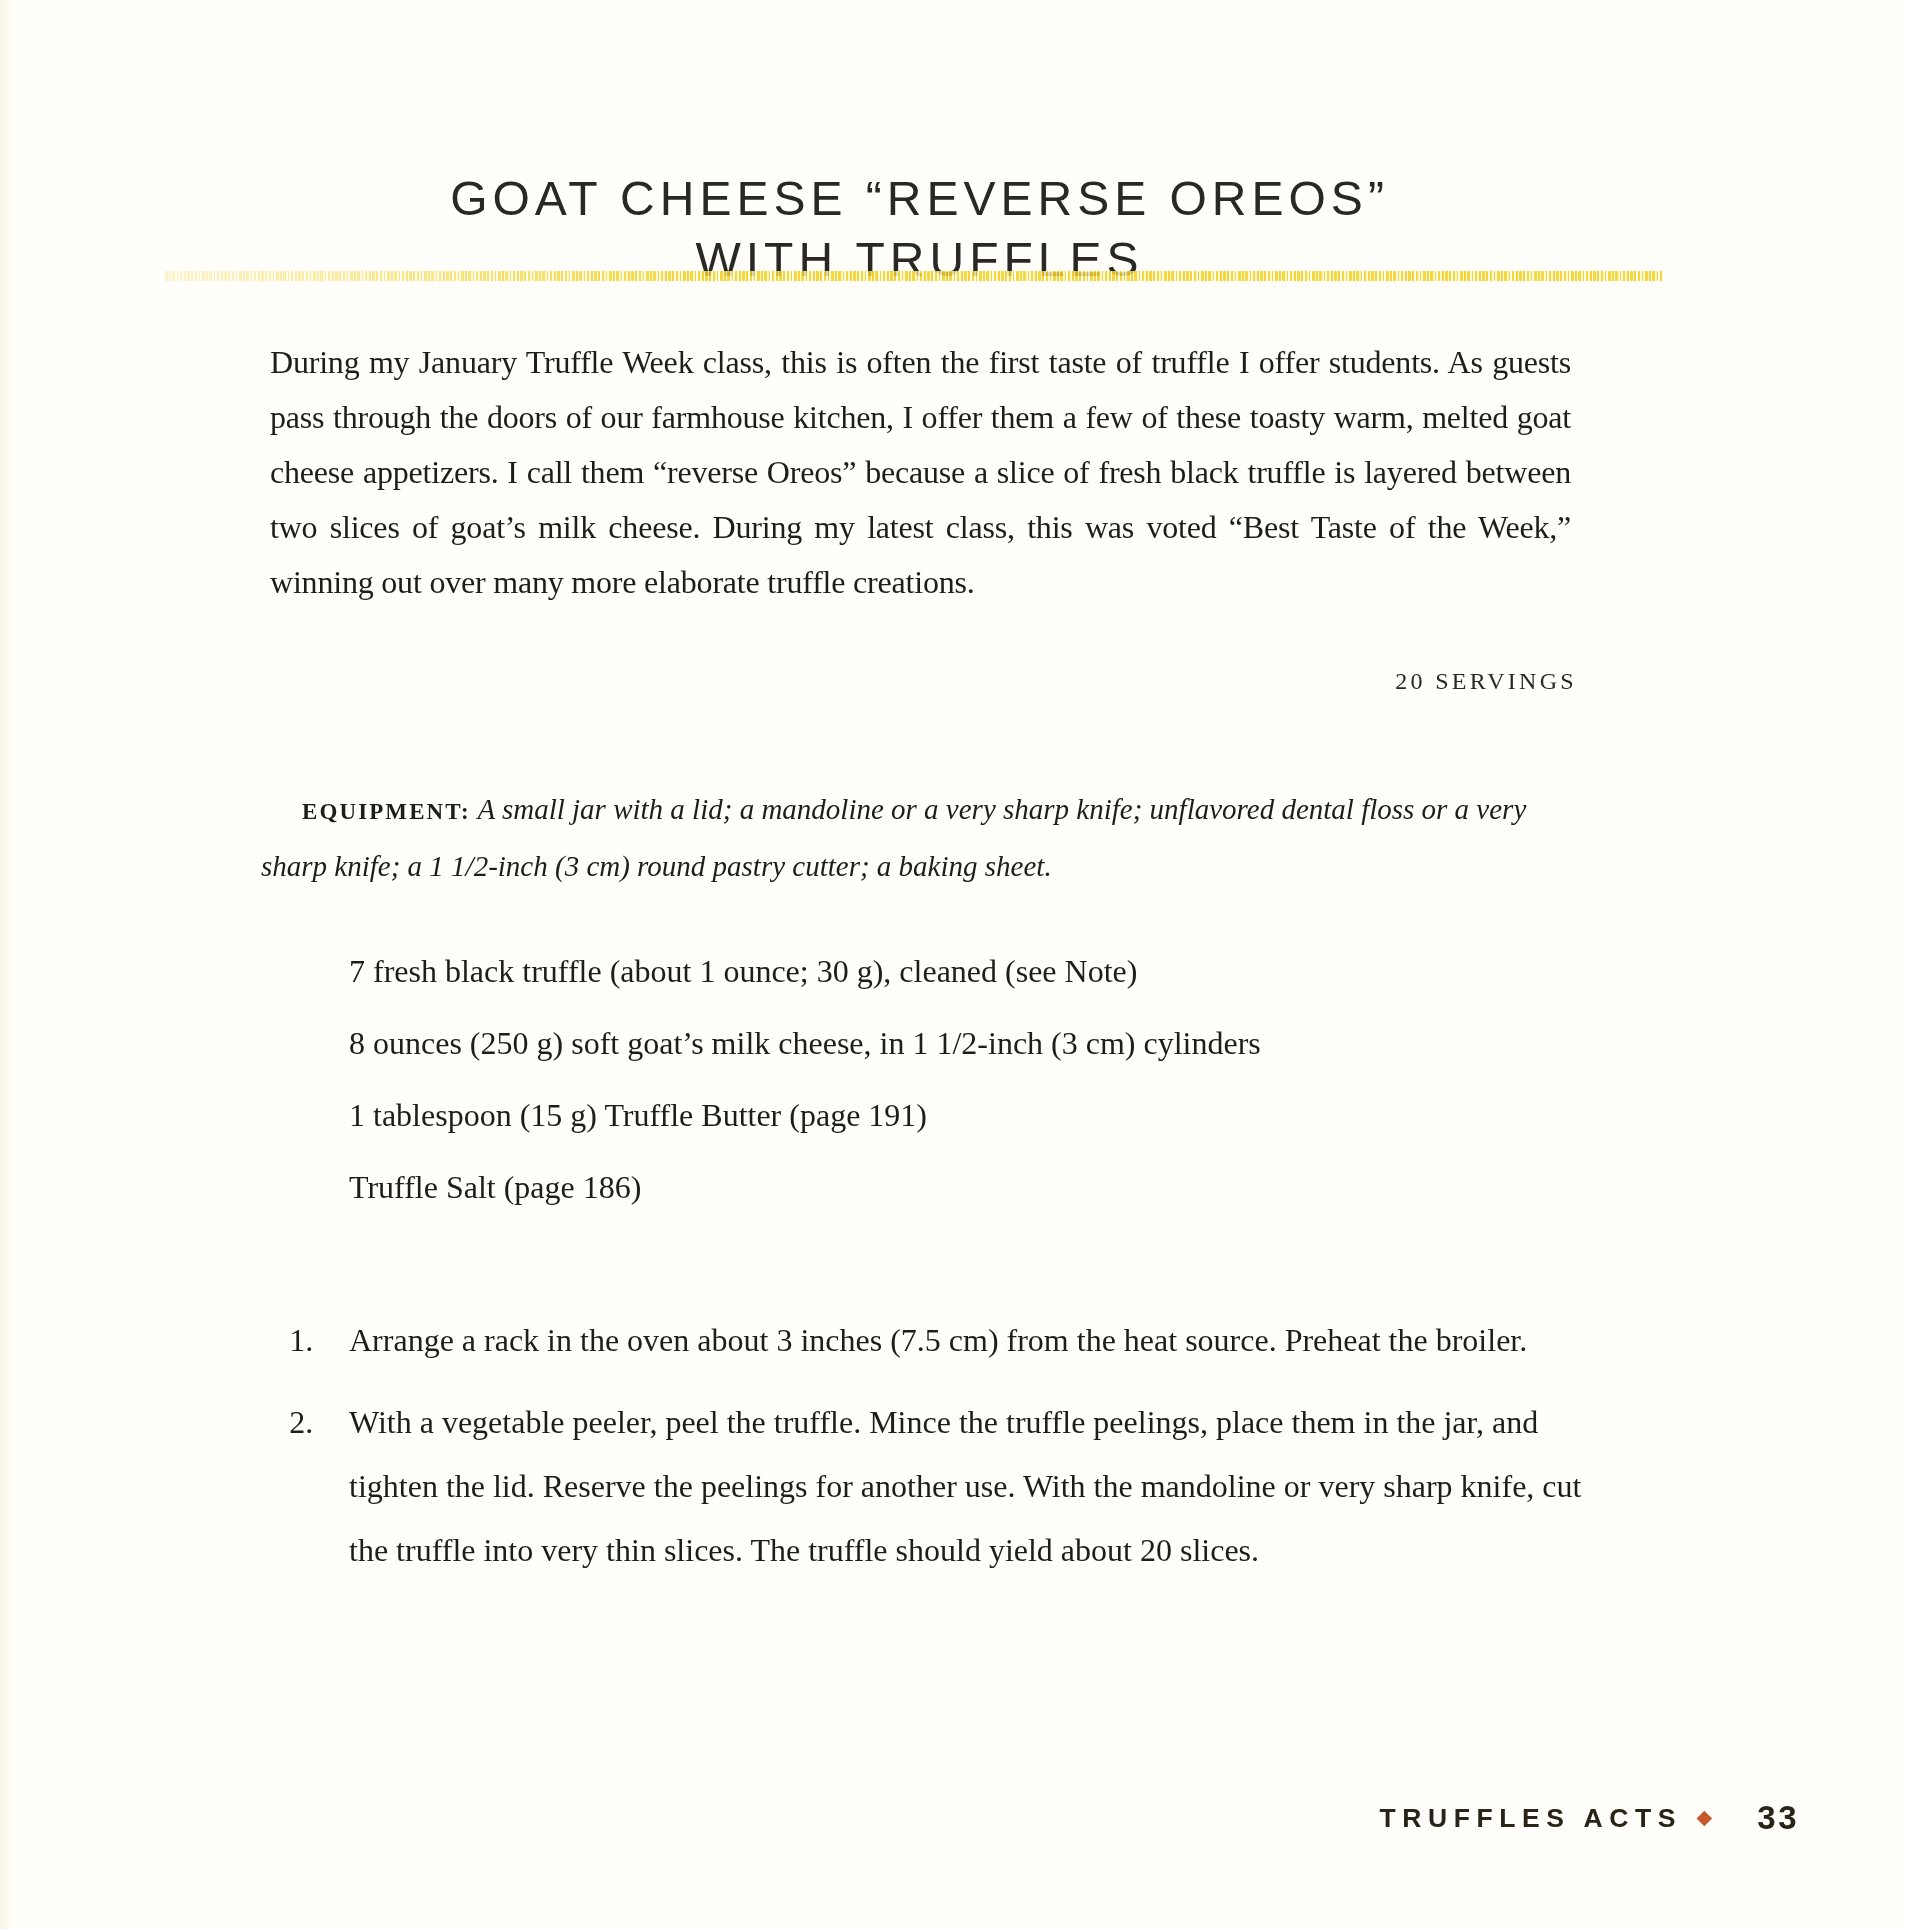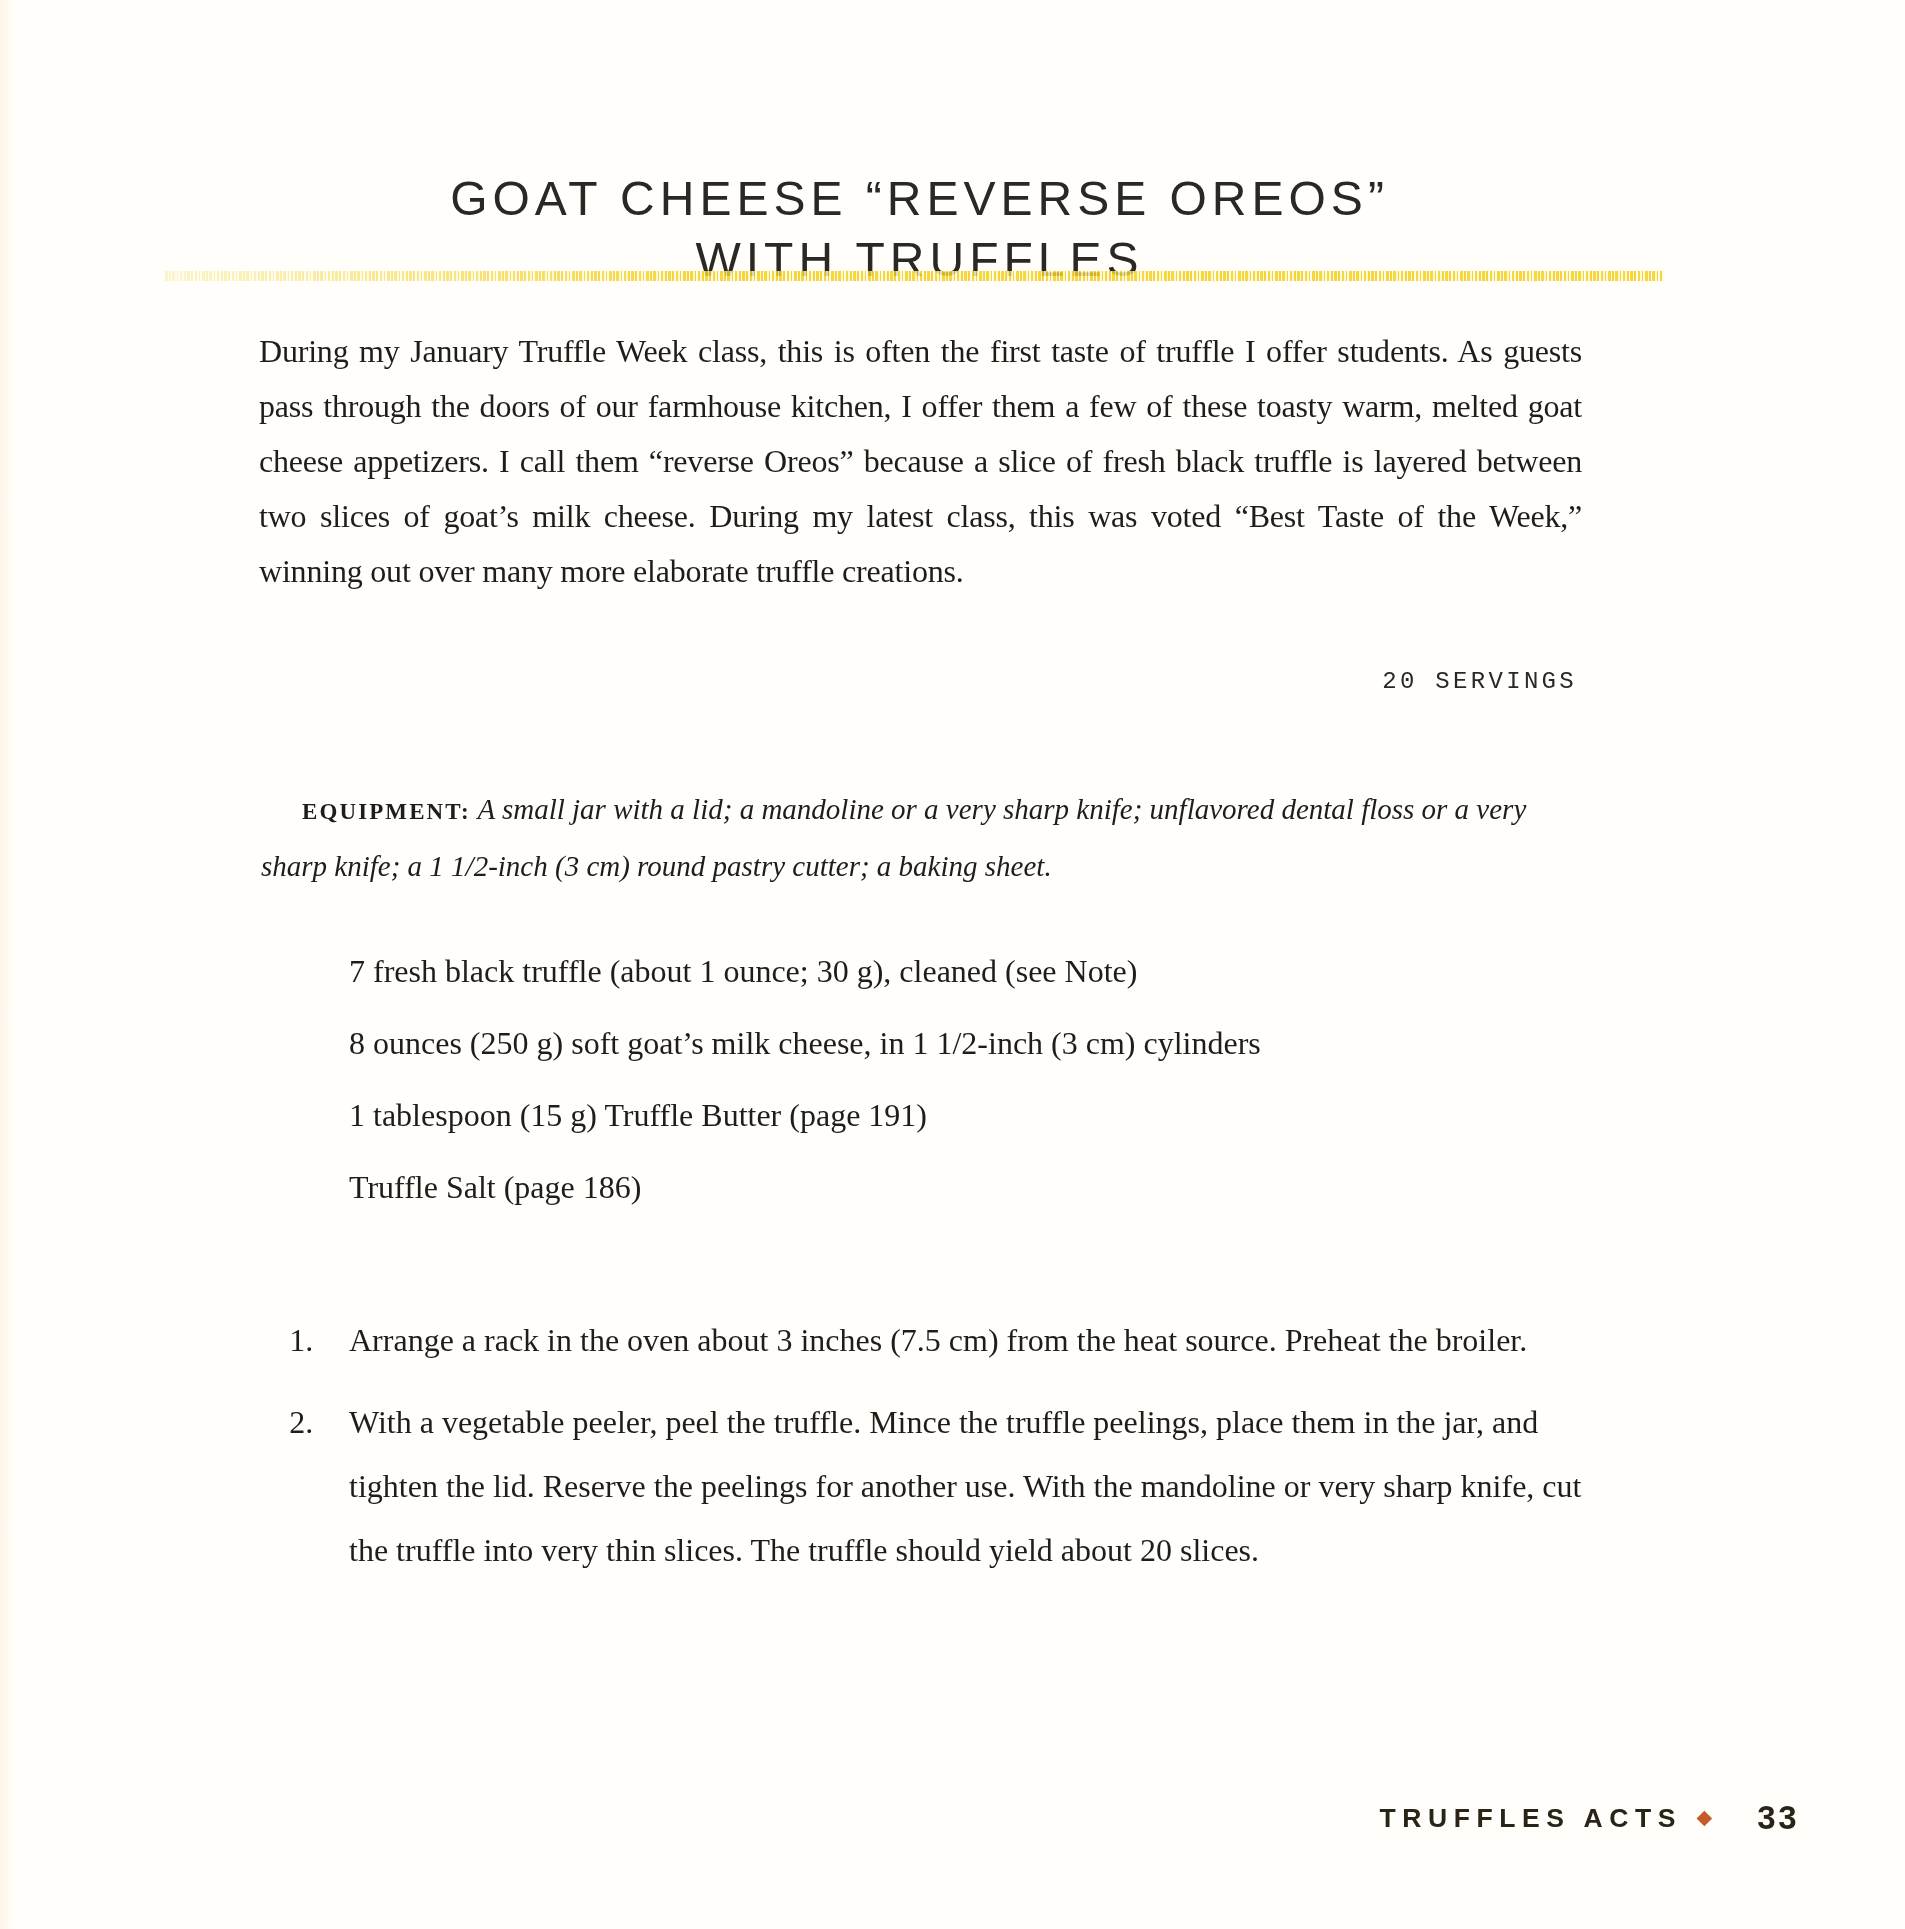--- a/index.html
+++ b/index.html
@@ -28,24 +28,24 @@
   }
   .rule::before {
     content:""; position:absolute; left:0; top:0; width:529px; height:100%;
     background:linear-gradient(to right, rgba(255,254,250,.75), rgba(255,254,250,0));
   }
   .intro {
     position:absolute; left:259px; top:324px; width:1323px;
     font-size:32px; line-height:55px; text-align:justify; text-align-last:left;
     letter-spacing:-0.2px;
   }
-  .intro p { margin:0; }
+  .intro p { margin:11px; }
   .servings {
     position:absolute; right:328px; top:668px;
-    font-family:Liberation Mono, monospace;
+    font-family:Liberation Serif, serif;
     font-size:24px; letter-spacing:3.3px; color:#2a2825;
   }
   .equipment {
     position:absolute; left:261px; top:782px; width:1323px;
     font-size:29px; line-height:55px; font-style:italic;
   }
   .equipment .eq-label {
     font-style:normal; font-weight:700; font-size:23px; letter-spacing:2.1px;
     text-transform:uppercase;
     margin-left:41px;

